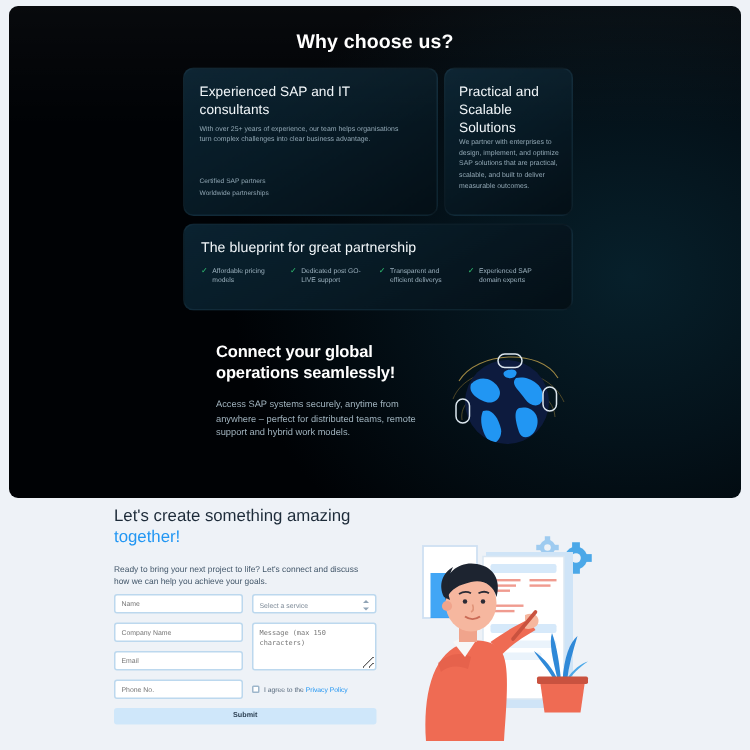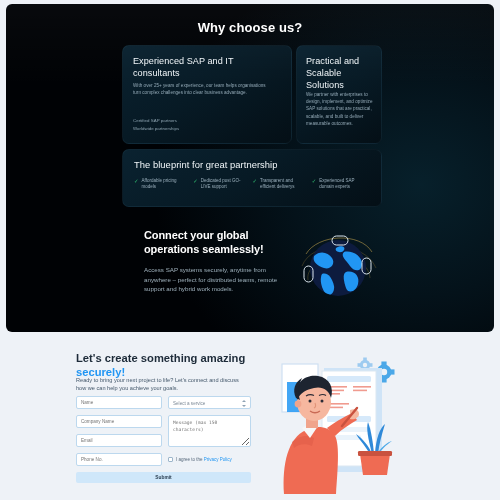--- a/index.html
+++ b/index.html
@@ -68,22 +68,22 @@
   
   .connect-wrap { position:absolute; left:138px; top:225px; width:140px; }
   .connect-h { color:#ffffff; font-size:11px; font-weight:bold; line-height:13.5px; letter-spacing:-.1px; }
   .connect-p { margin-top:9px; color:#9fb2bd; font-size:6.2px; line-height:9.6px; }
 
   .globe-wrap { position:absolute; left:286px; top:214px; width:92px; height:92px; }
 
   
   .light-section { position:absolute; left:0; top:334px; width:500px; height:166px; background:#eef2f7; }
 
-  .cta-h { position:absolute; left:76px; top:18px; width:230px;
-           color:#1d2b39; font-size:11.2px; font-weight:bold; line-height:13.6px; }
+  .cta-h { position:absolute; left:76px; top:4px; width:230px;
+           color:#1d2b39; font-size:11.2px; font-weight:normal; line-height:13.6px; }
   .cta-h .accent { color:#2196f3; }
   .cta-p { position:absolute; left:76px; top:42px; width:170px;
            color:#44586b; font-size:5.6px; line-height:8.4px; }
 
   .form { position:absolute; left:76px; top:396px; width:175px; }
   .form-grid { position:relative; width:175px; }
 
   .field {
     position:absolute; background:#ffffff; border:1px solid #bcd8ee; border-radius:2px;
     color:#7d8a97; font-size:4.6px; padding:3px 4px; line-height:7px;
@@ -191,21 +191,21 @@
         <rect x="40" y="18" width="16" height="9" rx="4.5" fill="none" stroke="#dce6ee" stroke-width="1"></rect>
         <rect x="12" y="48" width="9" height="16" rx="4.5" fill="none" stroke="#dce6ee" stroke-width="1"></rect>
         <rect x="70" y="40" width="9" height="16" rx="4.5" fill="none" stroke="#dce6ee" stroke-width="1"></rect>
       </svg>
     </div>
   </section>
 
   <section class="light-section">
     <h2 class="cta-h">
       <span>Let's create something amazing</span><br>
-      <span class="accent">securely!</span>
+      <span class="accent">together!</span>
     </h2>
     <p class="cta-p">Ready to bring your next project to life? Let's connect and discuss how we can help you achieve your goals.</p>
   </section>
 
   <div class="form">
     <div class="form-grid">
       <input class="field" id="f-name" type="text" placeholder="Name" style="">
       <input class="field" id="f-company" type="text" placeholder="Company Name" style="">
       <input class="field" id="f-email" type="text" placeholder="Email" style="">
       <input class="field" id="f-phone" type="text" placeholder="Phone No." style="">

